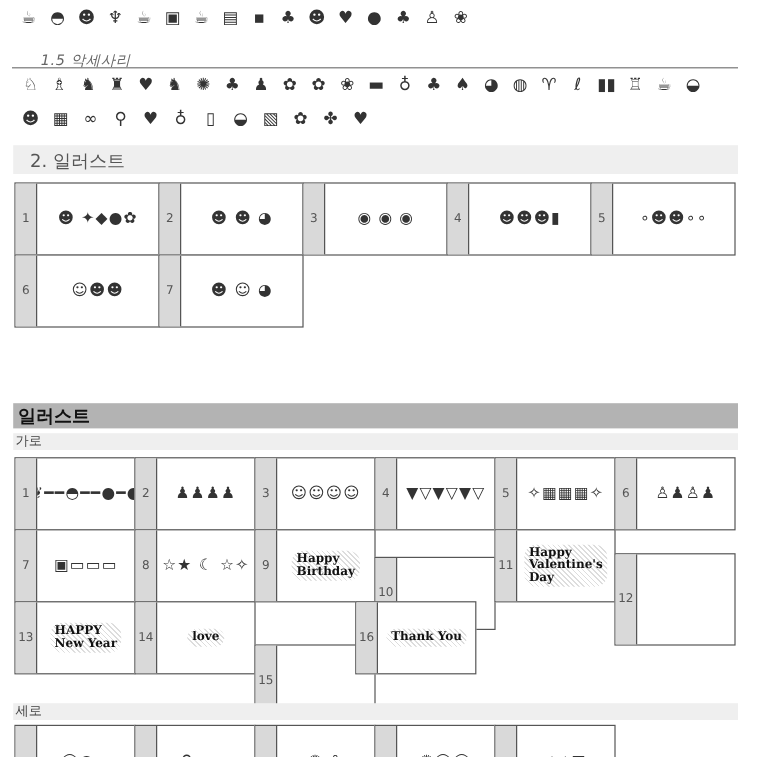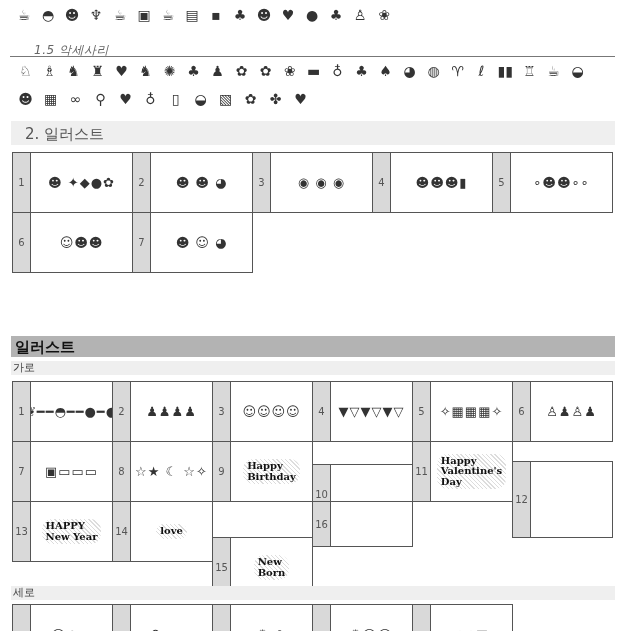--- a/index.html
+++ b/index.html
@@ -215,25 +215,22 @@
       </div>
     </div>
     <div class="cell" style="left: 112px; top: 501px; width: 101px; height: 61px;">
       <div class="num">14</div>
       <div class="art" title="love banner">
         <div class="bannertext">love</div>
       </div>
     </div>
     <div class="cell" style="left: 212px; top: 501px; width: 101px; height: 61px; margin-top: 36px;">
       <div class="num">15</div>
-      <div class="art" title="New Born banner">
-        <div class="bannertext">New<br>Born</div>
-      </div>
-    </div>
-    <div class="cell" style="left: 312px; top: 501px; width: 101px; height: 46px; flex-direction: column;">
+    </div>
+    <div class="cell" style="left: 296px; top: 501px; width: 101px; height: 61px;">
       <div class="num">16</div>
       <div class="art" title="Thank You banner">
         <div class="bannertext">Thank You</div>
       </div>
     </div>
   </div>
 
 <div class="band-light sero">세로</div>
 <div class="grid" id="sero-grid" style="left:0;top:0;">
     <div class="cell" style="left: 12px; top: 604px; width: 101px; height: 61px;">

